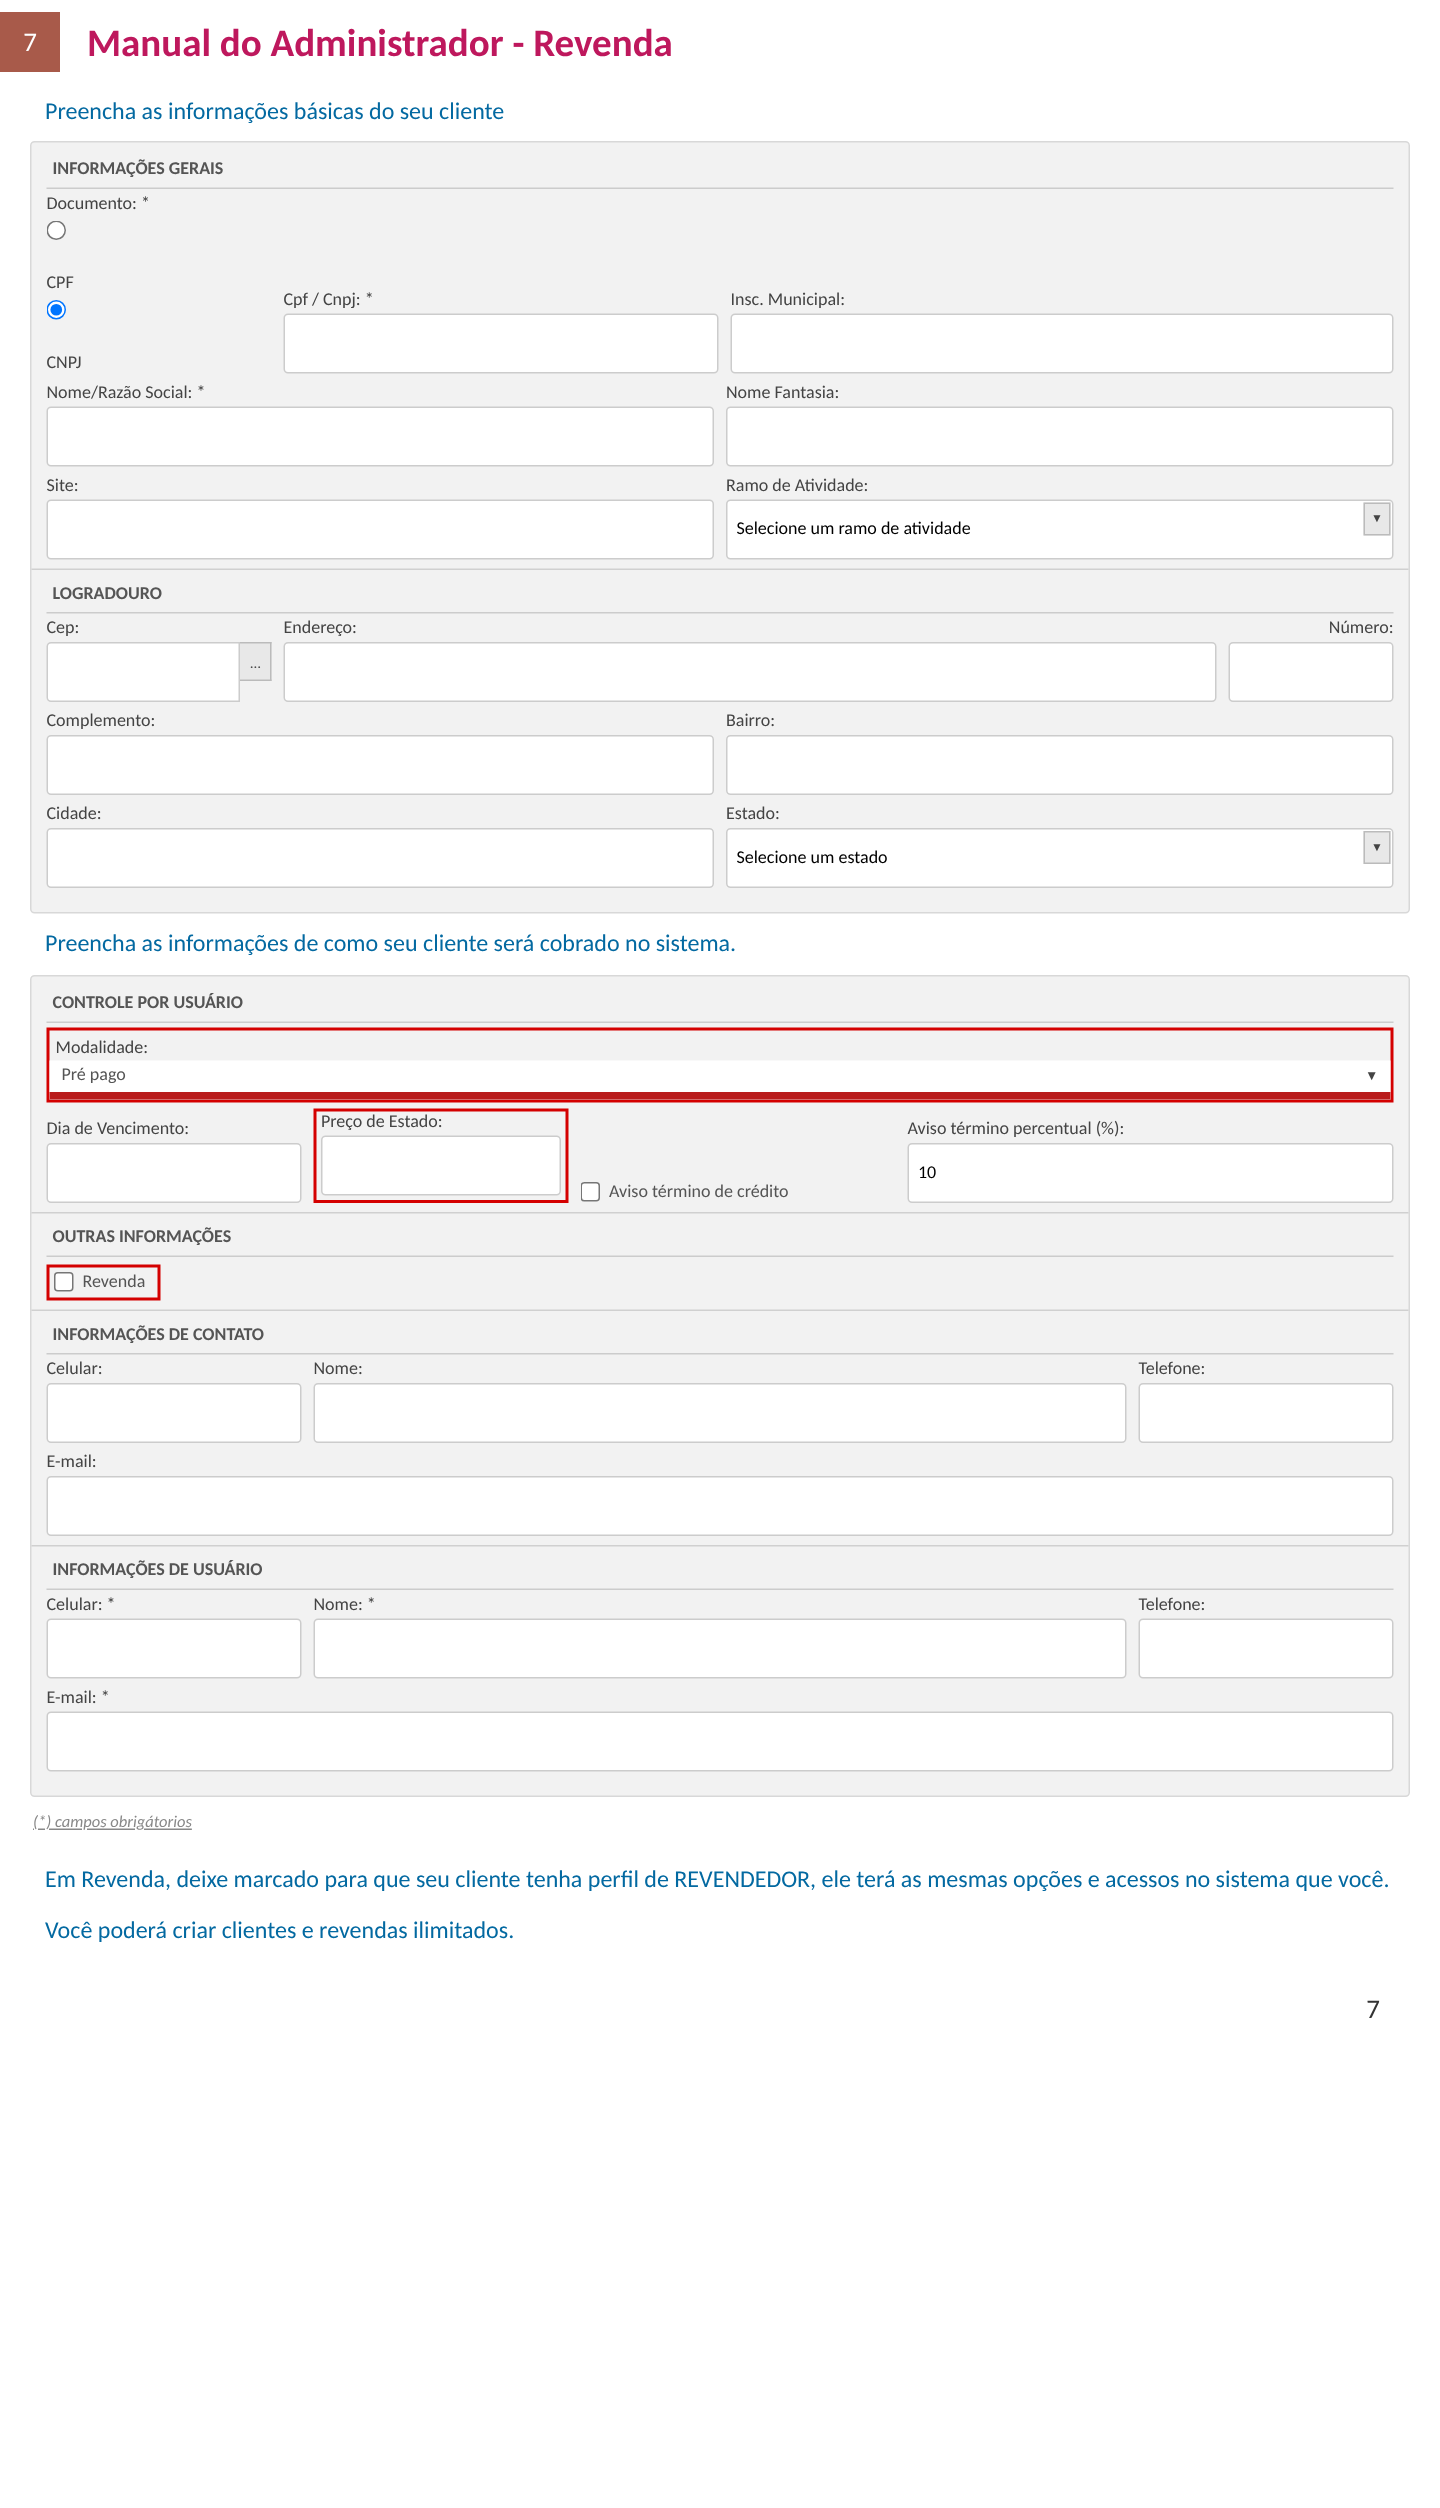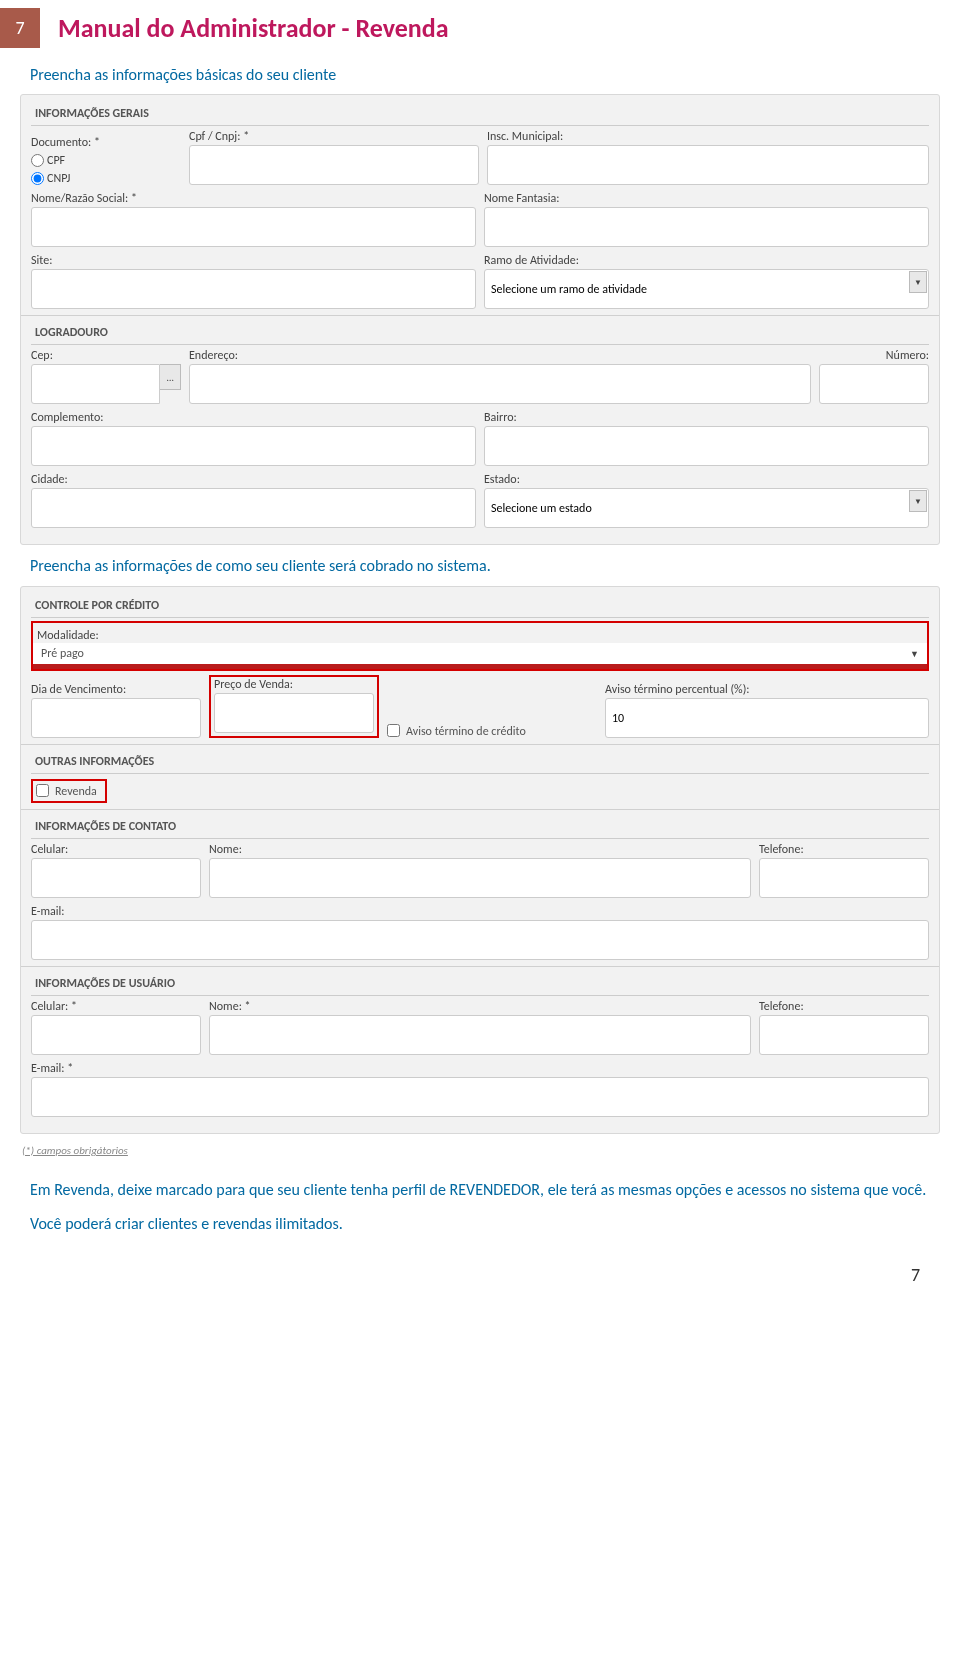--- a/index.html
+++ b/index.html
@@ -10,21 +10,21 @@
   .body-text { font-size: 16px; color: #0369a1; padding: 4px 30px 8px 30px; line-height: 1.4; }
   .form-panel { background: #f2f2f2; margin: 0 20px 6px 20px; border: 1px solid #d8d8d8; border-radius: 3px; padding: 8px 10px 10px 10px; }
   .section-legend { font-size: 12px; font-weight: bold; color: #555; padding: 3px 4px; background: #f2f2f2; position: relative; margin-bottom: 6px; }
   .section-legend::after { content: ""; display: block; height: 1px; background: #ccc; position: absolute; left: 0; right: 0; bottom: -3px; }
   .row { display: flex; gap: 8px; align-items: flex-end; margin: 6px 0; }
   .field { flex: 1; display: flex; flex-direction: column; }
   .lbl { font-size: 12px; color: #444; margin-bottom: 2px; white-space: nowrap; }
   .inp { height: 40px; background: #fff; border: 1px solid #ccc; border-radius: 3px; font-size: 12px; padding: 0 6px; width: 100%; }
   .sel-wrap { position: relative; }
   .sel-btn { position: absolute; right: 2px; top: 2px; width: 18px; height: 22px; background: #e8e8e8; border: 1px solid #bbb; display: flex; align-items: center; justify-content: center; font-size: 8px; color: #444; }
-  .radio-line { display: flex; align-items: flex-end; gap: 3px; font-size: 12px; color: #444; }
+  .radio-line { display: flex; align-items: flex-start; gap: 22px; font-size: 12px; color: #444; flex-direction: column; }
   .radio-col { display: flex; flex-direction: column; gap: 4px; padding-top: 2px; }
   .cep-group { display: flex; gap: 0; }
   .cep-btn { width: 24px; height: 26px; background: #e8e8e8; border: 1px solid #bbb; border-left: none; font-size: 10px; color: #444; display: flex; align-items: center; justify-content: center; }
   .checkbox-line { display: flex; align-items: center; gap: 6px; font-size: 12px; color: #555; }
   .footnote { font-size: 11px; color: #888; padding: 4px 22px; font-style: italic; text-decoration: underline; }
   .w-small { flex: 0 0 150px; }
   .w-med { flex: 0 0 170px; }
   .w-num { flex: 0 0 110px; align-items: flex-end; }
   .w-doc { flex: 0 0 150px; }
   .section-hr { border: none; border-top: 1px solid #d0d0d0; margin: 6px -10px; }
@@ -140,37 +140,37 @@
         <input class="inp" readonly="" value="Selecione um estado" style="">
         <div class="sel-btn">▼</div>
       </div>
     </div>
   </div>
 </div>
 
 <div class="body-text">Preencha as informações de como seu cliente será cobrado no sistema.</div>
 
 <div class="form-panel">
-  <div class="section-legend">CONTROLE POR CRÉDITO</div>
+  <div class="section-legend">CONTROLE POR USUÁRIO</div>
 
   <div class="modalidade-wrap">
     <span class="lbl" style="margin-left:4px;">Modalidade:</span>
     <div class="select-plain">
       <span>Pré pago</span>
       <span class="caret">▼</span>
     </div>
   </div>
 
   <div class="row" style="align-items:flex-end;">
     <div class="field w-med">
       <span class="lbl">Dia de Vencimento:</span>
       <input class="inp" style="">
     </div>
     <div class="field w-med preco-box">
-      <span class="lbl">Preço de Venda:</span>
+      <span class="lbl">Preço de Estado:</span>
       <input class="inp" style="">
     </div>
     <div class="field" style="flex:0 0 210px; justify-content:center;">
       <label class="checkbox-line">
         <input type="checkbox" style="">
         <span>Aviso término de crédito</span>
       </label>
     </div>
     <div class="field">
       <span class="lbl">Aviso término percentual (%):</span>

